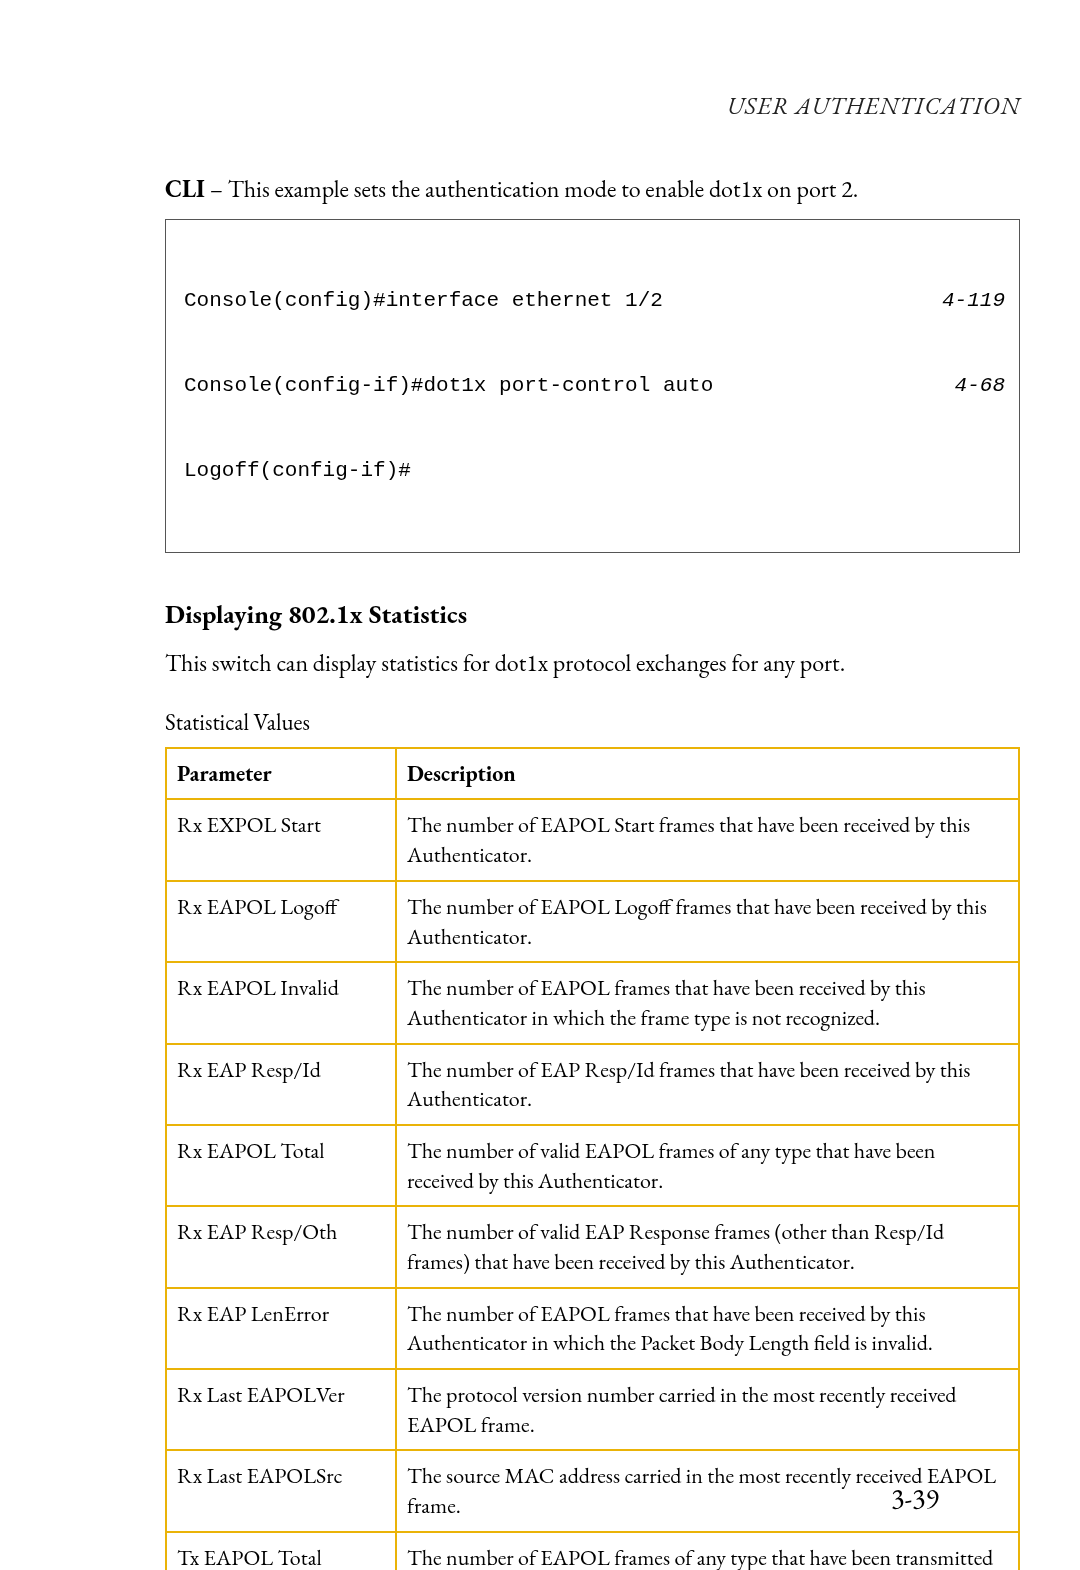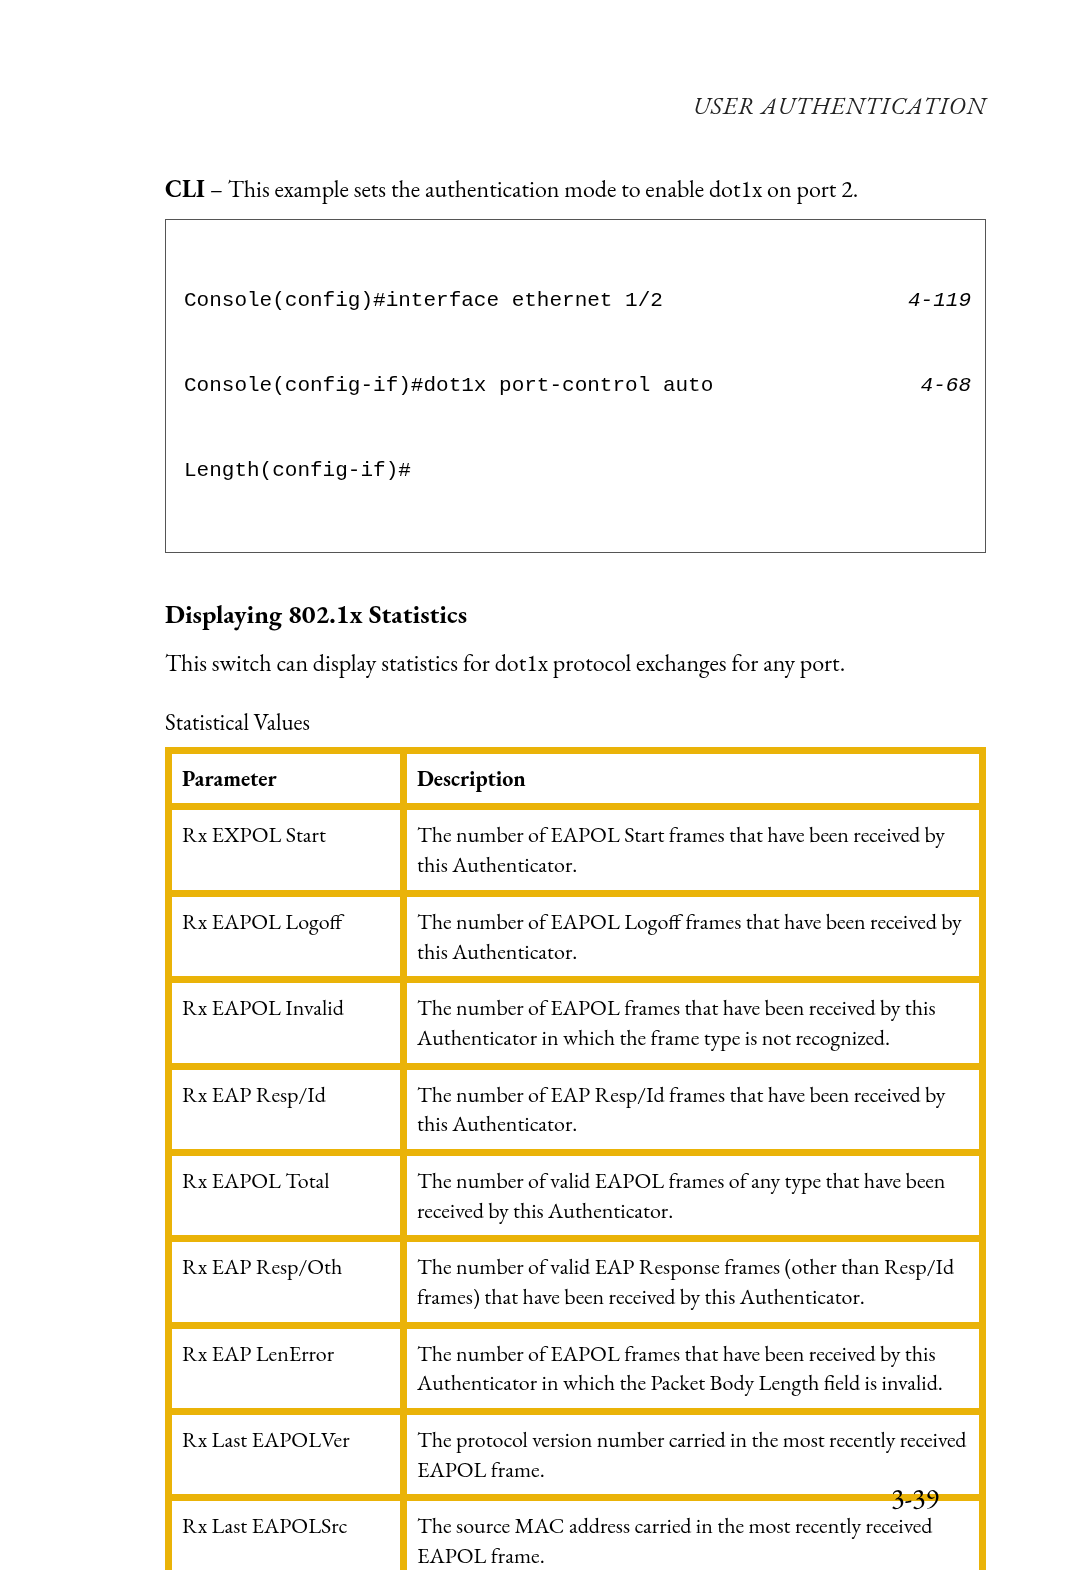--- a/index.html
+++ b/index.html
@@ -7,21 +7,21 @@
     margin: 0;
     padding: 0;
     background: #ffffff;
     font-family: Garamond, "Adobe Garamond Pro", "EB Garamond", Georgia, "Times New Roman", serif;
     color: #000;
   }
   .page {
     box-sizing: border-box;
     width: 1080px;
     height: 1570px;
-    padding: 90px 94px 60px 165px;
+    padding: 90px 60px 60px 165px;
     position: relative;
   }
   .running-head {
     text-align: right;
     text-transform: uppercase;
     font-style: italic;
     font-variant-caps: small-caps;
     font-size: 24px;
     letter-spacing: 1px;
     margin-bottom: 50px;
@@ -58,21 +58,21 @@
   table.stats {
     border-collapse: collapse;
     width: 100%;
     font-size: 22px;
     line-height: 1.35;
   }
   table.stats th, table.stats td {
     text-align: left;
     vertical-align: top;
     padding: 10px 12px 10px 10px;
-    border: 7px solid #eab308;
+    border: 2px solid #eab308;
   }
   table.stats th {
     font-weight: bold;
   }
   table.stats td.param { width: 206px; }
   .page-number {
     position: absolute;
     bottom: 54px;
     right: 141px;
     font-size: 28px;
@@ -85,21 +85,21 @@
 
   <div class="running-head">User Authentication</div>
 
   <p class="body-text">
     <strong>CLI</strong><span> – This example sets the authentication mode to enable dot1x on port 2.</span>
   </p>
 
   <div class="code-box">
     <div class="code-line"><span>Console(config)#interface ethernet 1/2</span><span class="ref">4-119</span></div>
     <div class="code-line"><span>Console(config-if)#dot1x port-control auto</span><span class="ref">4-68</span></div>
-    <div class="code-line"><span>Length(config-if)#</span><span class="ref"></span></div>
+    <div class="code-line"><span>Logoff(config-if)#</span><span class="ref"></span></div>
   </div>
 
   <h2 class="section">Displaying 802.1x Statistics</h2>
 
   <p class="body-text">This switch can display statistics for dot1x protocol exchanges for any port.</p>
 
   <h3 class="subhead">Statistical Values</h3>
 
   <table class="stats">
     <thead>

